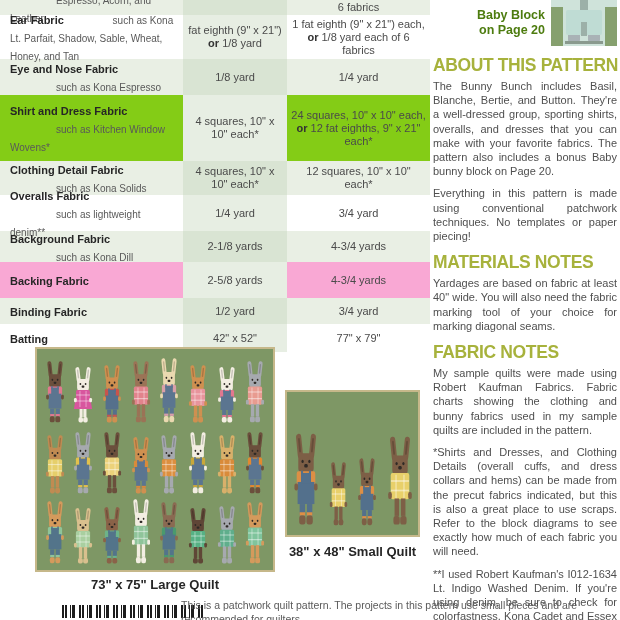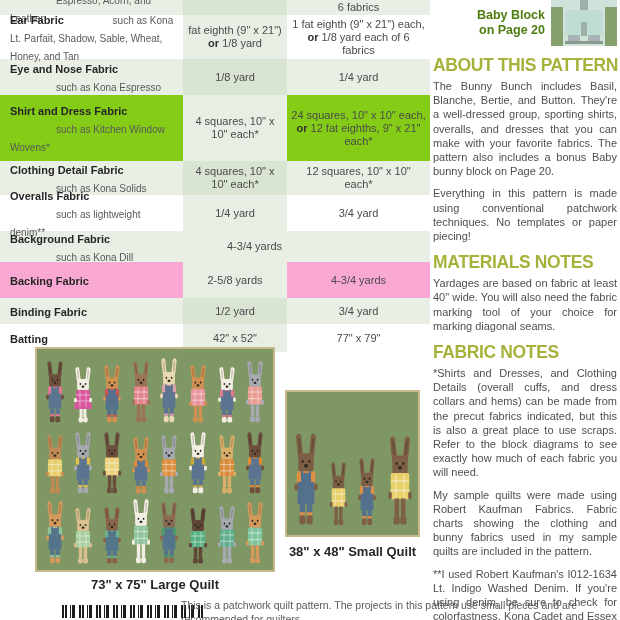--- a/index.html
+++ b/index.html
@@ -128,20 +128,23 @@
         <div class="tc big">
           <span class="val">3/4 yard</span>
         </div>
       </div>
       <div class="trow" style="height: 31px; background: rgb(233, 239, 228);">
         <div class="tc label">
           <div class="inner">
             <span><span class="lbl-b">Background Fabric</span><br><span class="lbl-s">such as Kona Dill</span></span>
           </div>
         </div>
+        <div class="tc mid" style="background:#d9e4d3">
+          <span class="val">2-1/8 yards</span>
+        </div>
         <div class="tc big">
           <span class="val">4-3/4 yards</span>
         </div>
       </div>
       <div class="trow" style="height: 36px; background: #f9a8d4;">
         <div class="tc label">
           <div class="inner">
             <span><span class="lbl-b">Backing Fabric</span></span>
           </div>
         </div>
@@ -199,22 +202,22 @@
     </div>
 
     <h2 class="sec">ABOUT THIS PATTERN</h2>
     <p class="para">The Bunny Bunch includes Basil, Blanche, Bertie, and Button. They're a well-dressed group, sporting shirts, overalls, and dresses that you can make with your favorite fabrics. The pattern also includes a bonus Baby bunny block on Page 20.</p>
     <p class="para">Everything in this pattern is made using conventional patchwork techniques. No templates or paper piecing!</p>
 
     <h2 class="sec">MATERIALS NOTES</h2>
     <p class="para">Yardages are based on fabric at least 40" wide. You will also need the fabric marking tool of your choice for marking diagonal seams.</p>
 
     <h2 class="sec">FABRIC NOTES</h2>
+    <p class="para">My sample quilts were made using Robert Kaufman Fabrics. Fabric charts showing the clothing and bunny fabrics used in my sample quilts are included in the pattern.</p>
     <p class="para">*Shirts and Dresses, and Clothing Details (overall cuffs, and dress collars and hems) can be made from the precut fabrics indicated, but this is also a great place to use scraps. Refer to the block diagrams to see exactly how much of each fabric you will need.</p>
-    <p class="para">My sample quilts were made using Robert Kaufman Fabrics. Fabric charts showing the clothing and bunny fabrics used in my sample quilts are included in the pattern.</p>
     <p class="para">**I used Robert Kaufman's I012-1634 Lt. Indigo Washed Denim. If you're using denim, be sure to check for colorfastness. Kona Cadet and Essex Cadet are also good Overalls Fabrics.</p>
   </div>
 
   <div class="quilt quilt-large" id="quilt-large">
       <div class="qrow">
         <svg viewBox="0 0 30 58" width="26" height="64" preserveAspectRatio="none">
     <rect x="8" y="1" width="4.6" height="15" rx="2.2" fill="#6b4f3c" transform="rotate(-8 10.3 16)"></rect>
     <rect x="17.4" y="1" width="4.6" height="15" rx="2.2" fill="#6b4f3c" transform="rotate(8 19.7 16)"></rect>
     <rect x="9.6" y="3.5" width="1.6" height="9" rx="0.8" fill="rgba(0,0,0,0.18)" transform="rotate(-8 10.3 16)"></rect>
     <rect x="18.8" y="3.5" width="1.6" height="9" rx="0.8" fill="rgba(0,0,0,0.18)" transform="rotate(8 19.7 16)"></rect>

